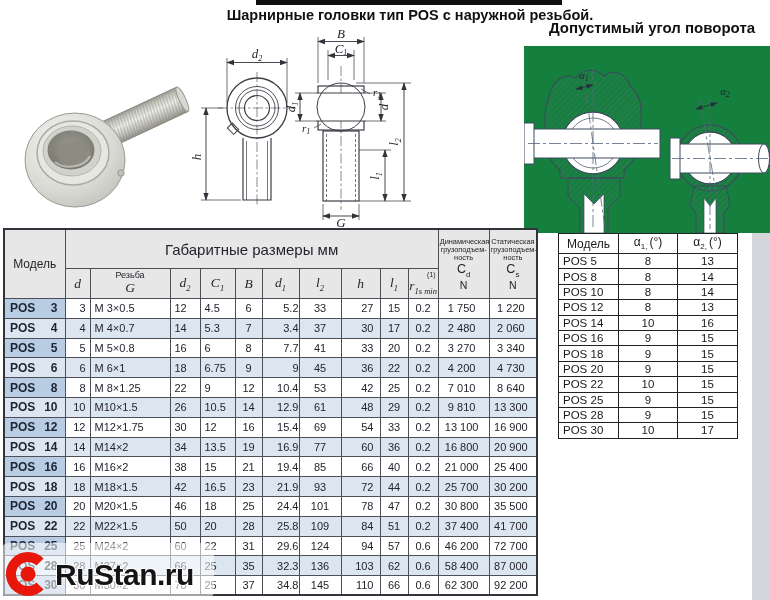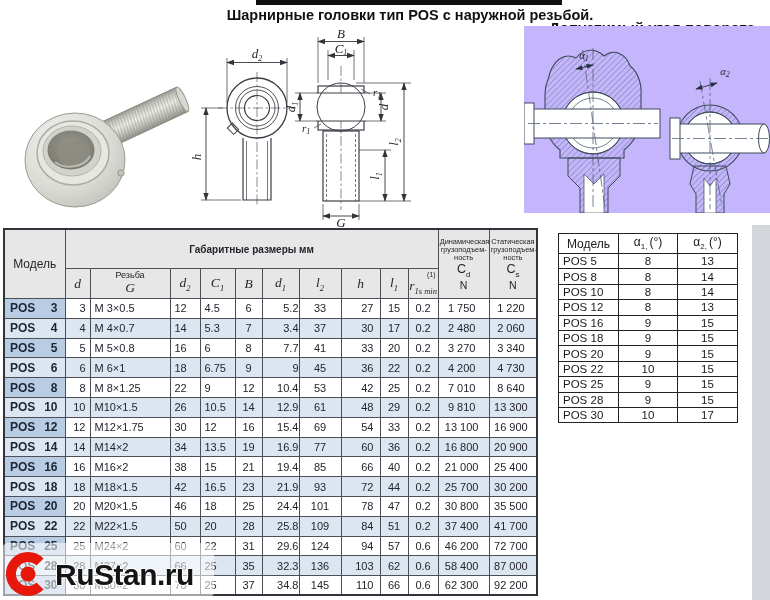--- a/index.html
+++ b/index.html
@@ -6,30 +6,30 @@
   body{width:770px;height:600px;position:relative;background:#fff;overflow:hidden;
        font-family:"Liberation Sans",sans-serif;color:#1d1d24;}
   .abs{position:absolute;}
 
   
   #top-strip{left:256px;top:0;width:306px;height:5px;background:#101010;}
   #main-title{left:140px;top:7px;width:540px;text-align:center;font-size:14.5px;font-weight:bold;color:#111;}
   #angle-title{left:538px;top:19px;width:228px;text-align:center;font-size:15px;font-weight:bold;color:#111;}
 
   
-  #angle-panel{left:524px;top:26px;width:246px;height:187px;background:#c4b5fd;text-decoration:underline;}
+  #angle-panel{left:524px;top:46px;width:246px;height:187px;background:#15803d;text-decoration:underline;}
   #page-edge{left:752px;top:225px;width:18px;height:375px;background:#d3d7dc;}
 
   
   #main-table{position:absolute;left:3px;top:228px;border-collapse:collapse;table-layout:fixed;
               width:533px;border:2px solid #33333c;}
   #main-table td,#main-table th{border:1px solid #4e4e57;padding:0;font-size:11px;color:#24242c;
               overflow:hidden;white-space:nowrap;}
   #main-table thead th{background:#e7e7e7;font-weight:normal;}
-  #main-table .group-h{font-size:10px;height:38px;font-weight:bold;}
+  #main-table .group-h{font-size:15px;height:38px;}
   #main-table .sym{font-family:"Liberation Serif",serif;font-style:italic;font-size:13.5px;}
   #main-table .sym sub{font-size:8.5px;font-style:italic;}
   #main-table .sub-h{height:29px;vertical-align:middle;text-align:center;}
   .thread-top{font-size:9px;font-family:"Liberation Sans",sans-serif;font-style:normal;line-height:1.1;}
   .sup-note{font-size:7px;text-align:right;padding-right:2px;line-height:1;}
   .r1s-main{font-size:10.5px;}
   .cap-title{font-size:7.4px;line-height:1.12;padding:1px 1px 0 1px;white-space:normal;text-align:center;}
   .cap-sym{font-size:12.5px;line-height:1.1;text-align:center;}
   .cap-sym sub{font-size:8px;}
   .cap-unit{font-size:10.5px;line-height:1.15;text-align:center;}
@@ -615,20 +615,25 @@
         <td class="a-model">POS 10</td>
         <td class="a-val">8</td>
         <td class="a-val">14</td>
       </tr>
       <tr>
         <td class="a-model">POS 12</td>
         <td class="a-val">8</td>
         <td class="a-val">13</td>
       </tr>
       <tr>
+        <td class="a-model">POS 14</td>
+        <td class="a-val">10</td>
+        <td class="a-val">16</td>
+      </tr>
+      <tr>
         <td class="a-model">POS 16</td>
         <td class="a-val">9</td>
         <td class="a-val">15</td>
       </tr>
       <tr>
         <td class="a-model">POS 18</td>
         <td class="a-val">9</td>
         <td class="a-val">15</td>
       </tr>
       <tr>

